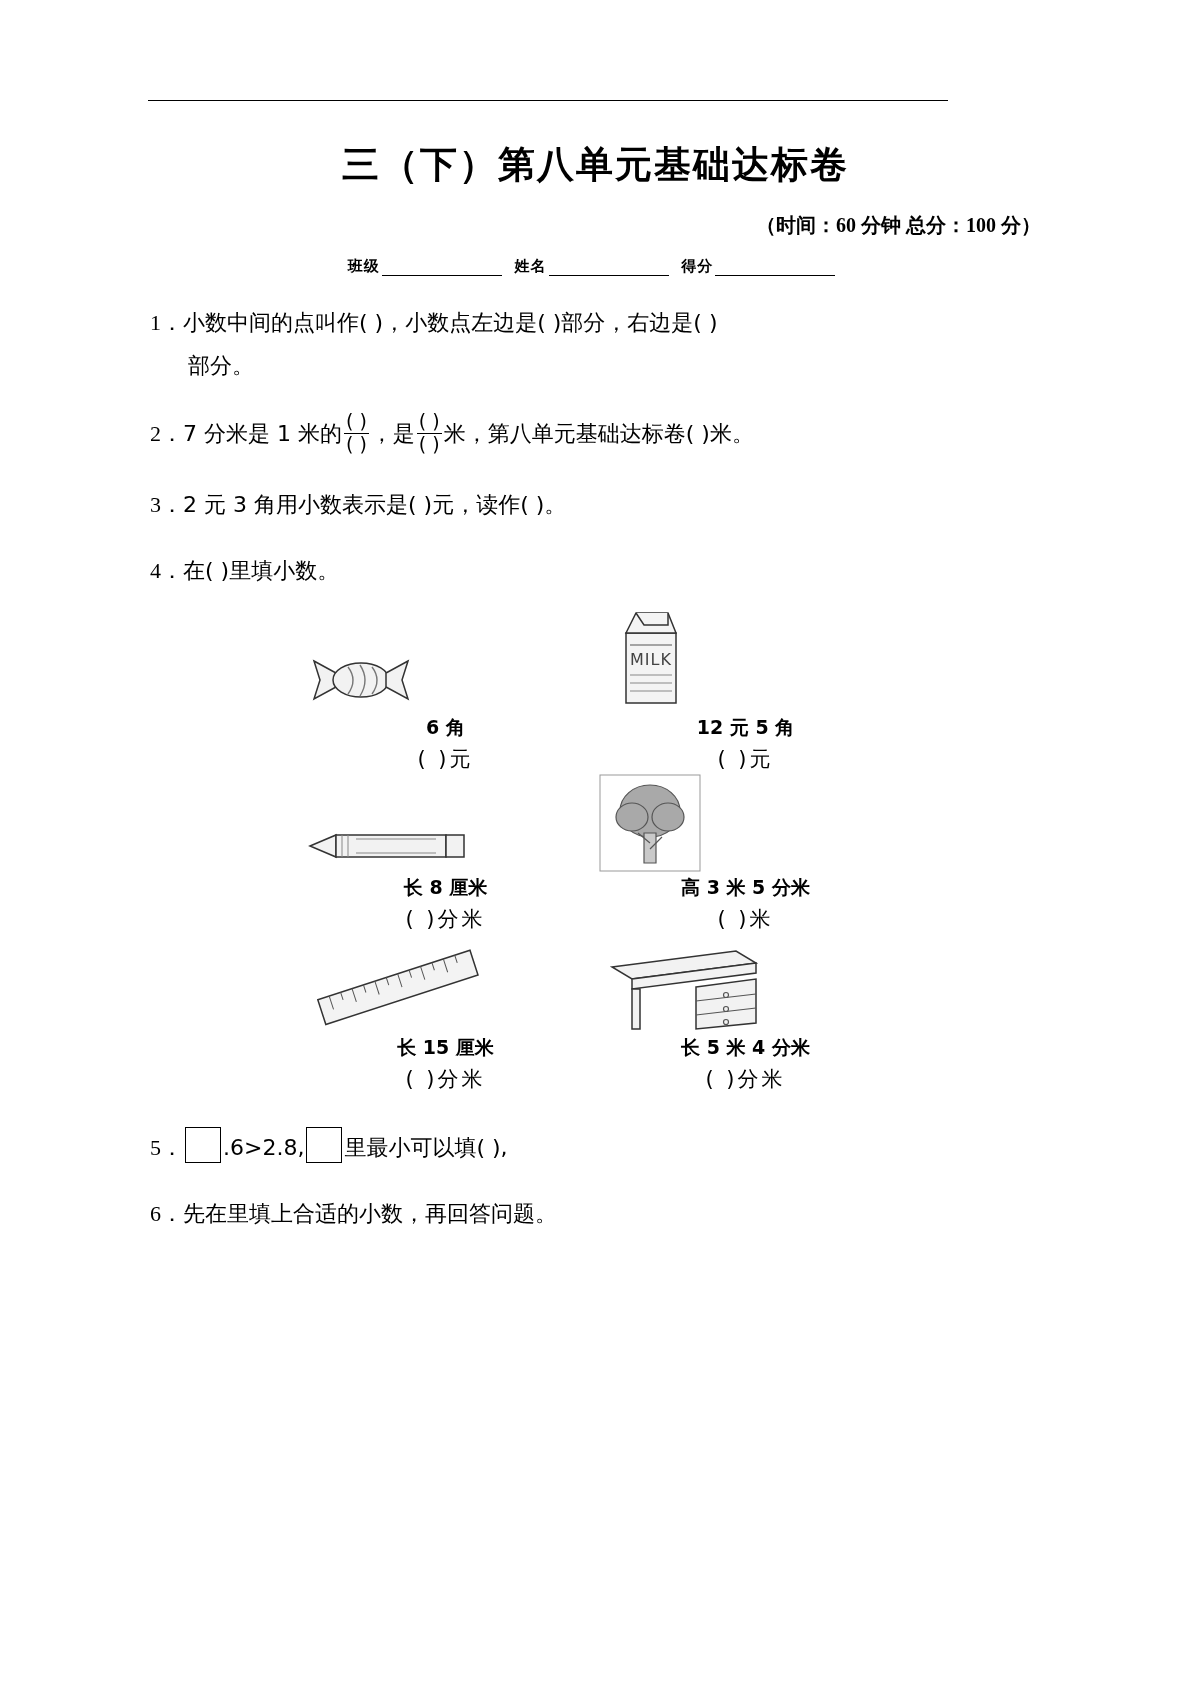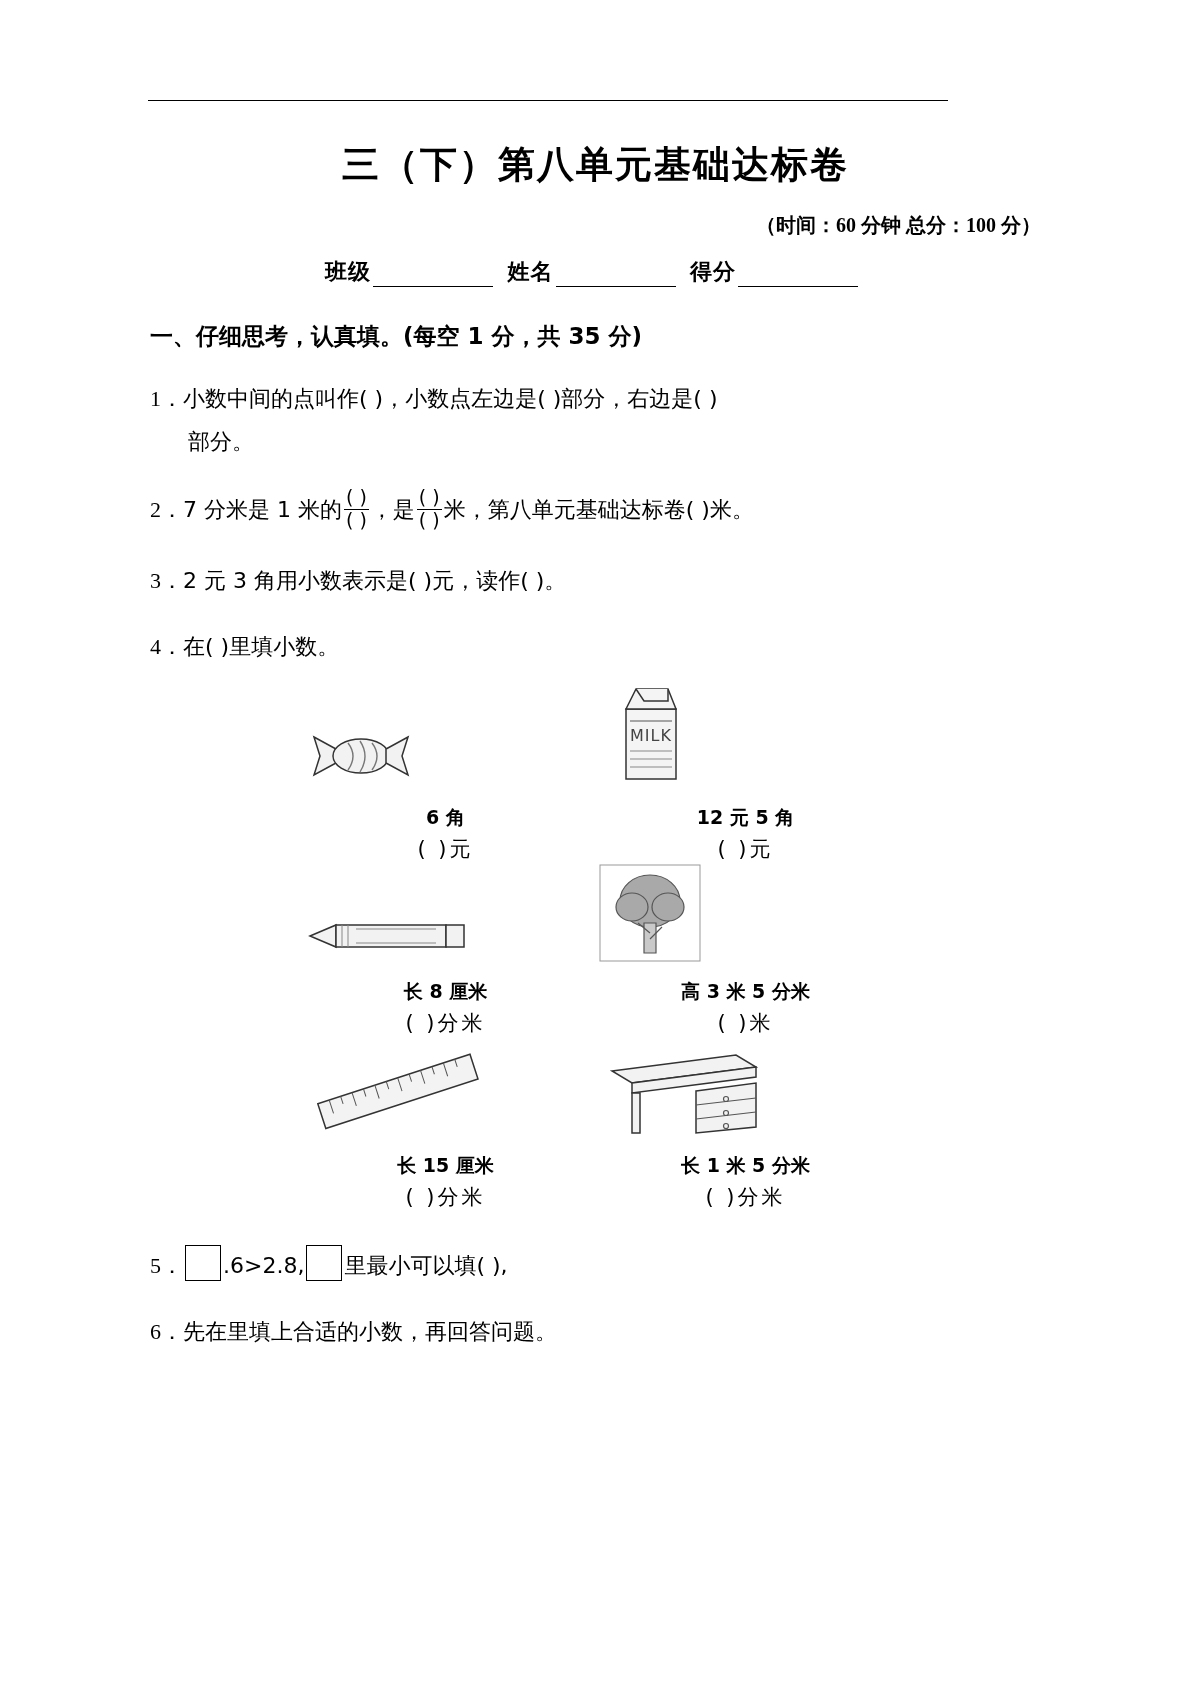--- a/index.html
+++ b/index.html
@@ -40,21 +40,21 @@
   .subtitle {
     text-align: right;
     font-family: "Liberation Serif", serif;
     font-weight: bold;
     font-size: 20px;
     margin-top: 22px;
   }
   .idline {
     text-align: center;
     font-weight: bold;
-    font-size: 22px;
+    font-size: 15px;
     margin-top: 18px;
     letter-spacing: 1px;
   }
   .idline .blank {
     display: inline-block;
     border-bottom: 1.4px solid #000;
     width: 120px;
     height: 18px;
     vertical-align: bottom;
     margin: 0 8px 0 2px;
@@ -106,21 +106,21 @@
   .cell .art {
     height: 96px;
     display: flex;
     align-items: flex-end;
     justify-content: flex-start;
   }
   .cell .lab {
     font-size: 19px;
     font-weight: bold;
     font-family: "DejaVu Sans", sans-serif;
-    margin-top: 16px;
+    margin-top: 2px;
   }
   .cell .ans {
     font-size: 21px;
     font-family: "DejaVu Sans", sans-serif;
     margin-top: 4px;
     letter-spacing: 3px;
   }
   .box {
     display: inline-block;
     width: 34px;
@@ -141,21 +141,20 @@
 
   <h1 class="title">三（下）第八单元基础达标卷</h1>
   <div class="subtitle">（时间：60 分钟   总分：100 分）</div>
 
   <div class="idline">
     <span>班级</span><span class="blank"></span>
     <span>姓名</span><span class="blank"></span>
     <span>得分</span><span class="blank"></span>
   </div>
 
-  <div class="section-head">一、仔细思考，认真填。(每空 1 分，共 35 分)</div>
 
   <div class="q">
     <span class="num">1．</span><span>小数中间的点叫作(      )，小数点左边是(      )部分，右边是(      )</span>
     <div class="cont">部分。</div>
   </div>
 
   <div class="q">
     <span class="num">2．</span><span>7 分米是 1 米的</span><span class="frac"><span class="n">(       )</span><span class="d">(       )</span></span><span>，是</span><span class="frac"><span class="n">(       )</span><span class="d">(       )</span></span><span>米，第八单元基础达标卷(      )米。</span>
   </div>
 
@@ -268,21 +267,21 @@
             <path d="M36 52 L44 52 L44 92 L36 92 Z"></path>
           </g>
           <g fill="none" stroke="#555" stroke-width="1.2">
             <path d="M100 64 L160 57 M100 78 L160 71"></path>
             <circle cx="130" cy="58" r="2.5"></circle>
             <circle cx="130" cy="72" r="2.5"></circle>
             <circle cx="130" cy="85" r="2.5"></circle>
           </g>
         </svg>
       </div>
-      <div class="lab">长 1 米 5 分米</div>
+      <div class="lab">长 5 米 4 分米</div>
       <div class="ans">(          )分米</div>
     </div>
 
   </div>
 
   <div class="q q5line" style="margin-top:34px;">
     <span class="num">5．</span><span class="box"></span><span>.6&gt;2.8,</span><span class="box"></span><span>里最小可以填(          ),</span>
   </div>
 
   <div class="q">

